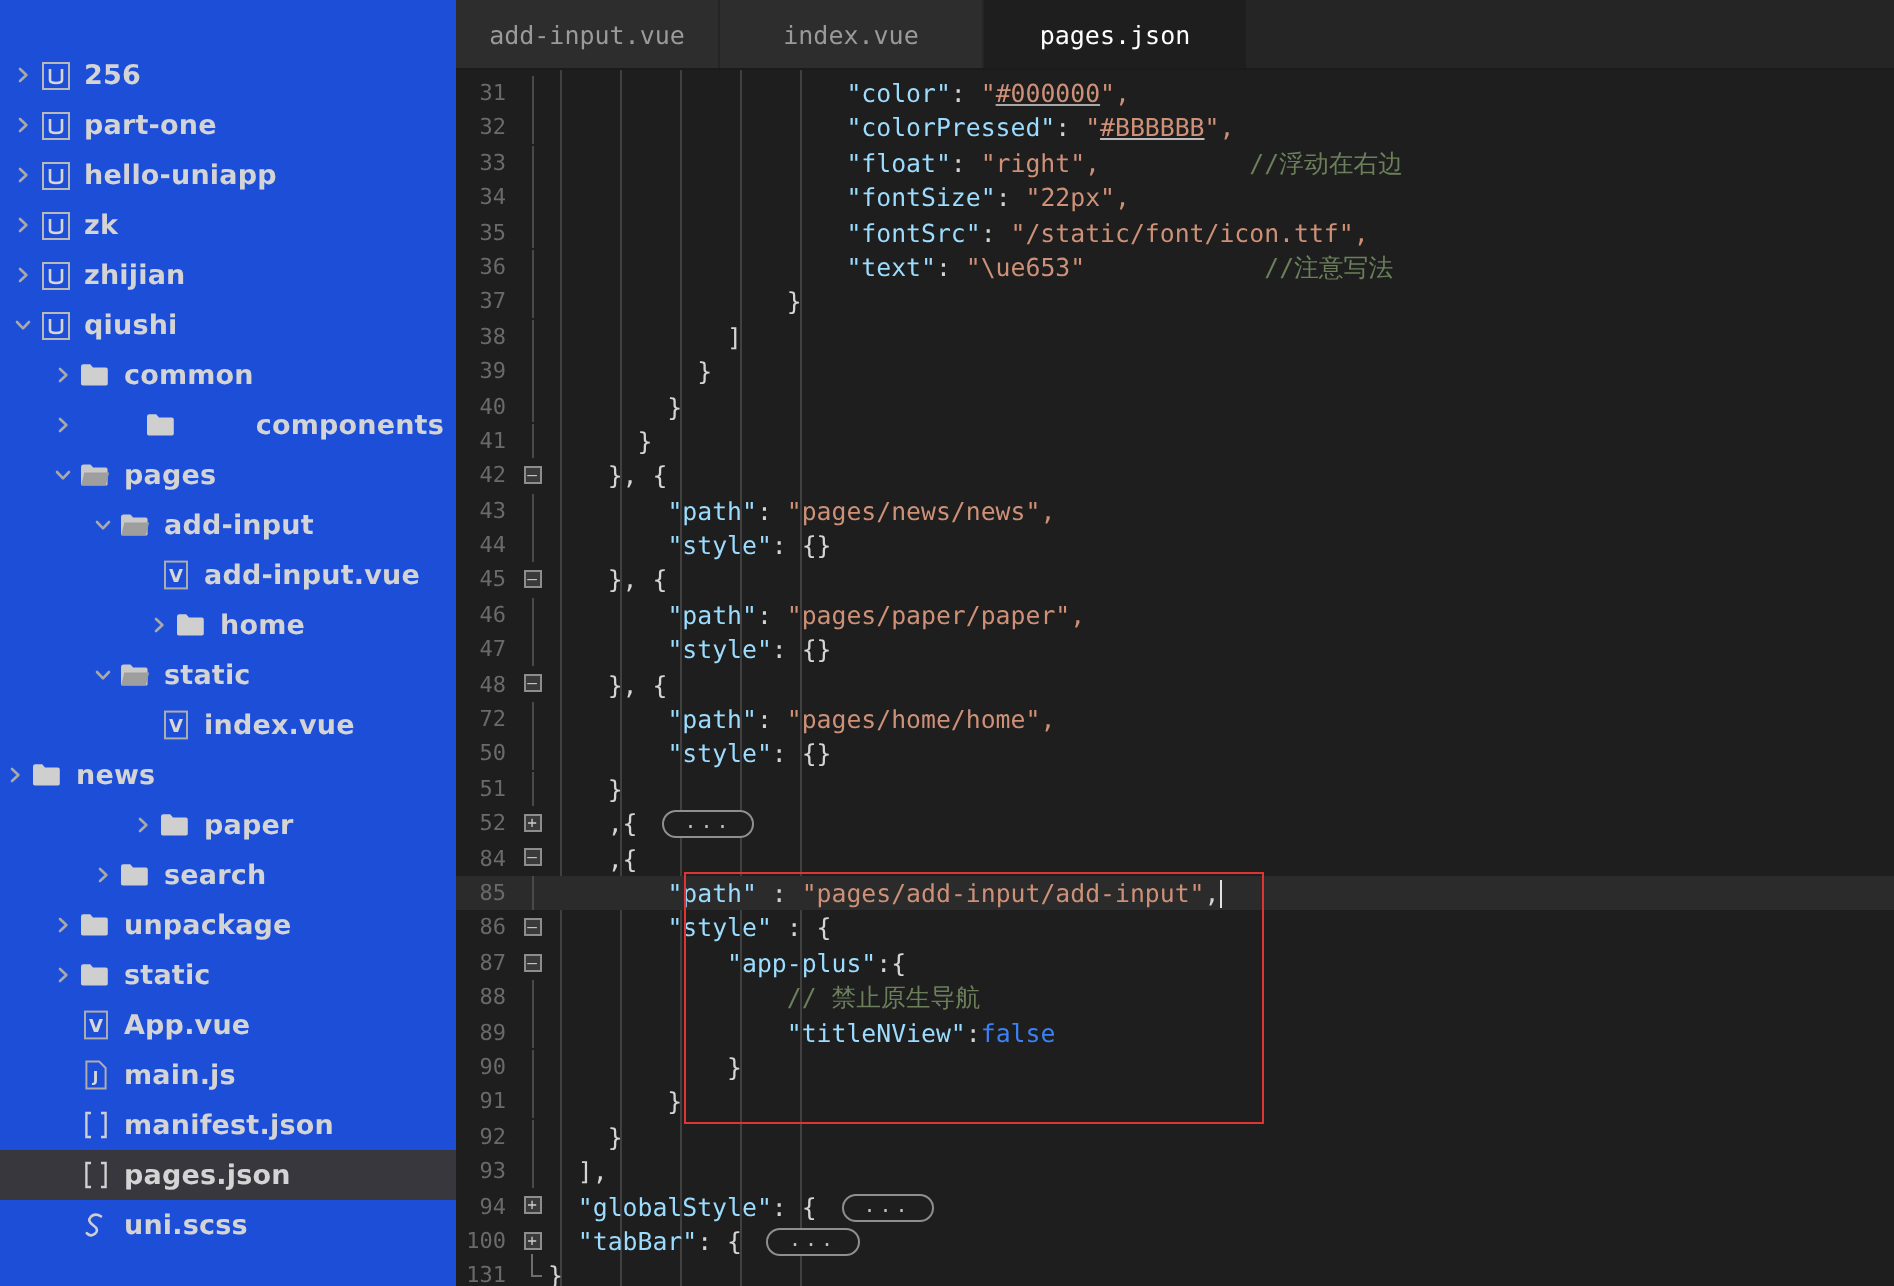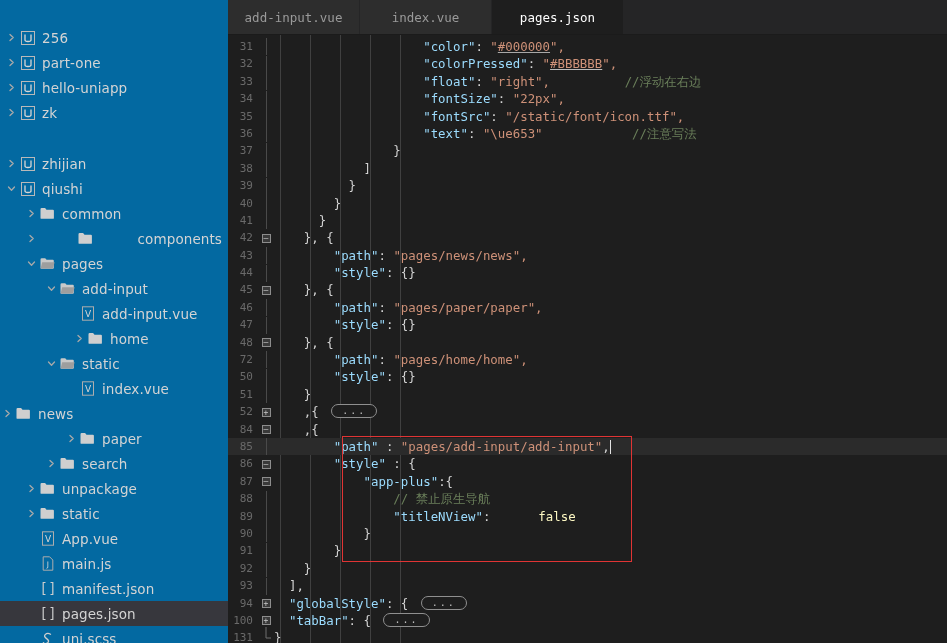--- a/index.html
+++ b/index.html
@@ -15,24 +15,25 @@
     width: 947px; height: 643px;
     display: flex;
     background: #252526;
   }
 
   
   #sidebar {
     width: 228px;
     min-width: 228px;
     height: 643px;
-    background: #0369a1;
+    background: #1d4ed8;
     overflow: hidden;
     padding-top: 25px;
     position: relative;
+    font-weight: bold;
   }
   .tree-row {
     display: flex;
     align-items: center;
     height: 25px;
     padding-right: 6px;
     white-space: nowrap;
     color: #cfcfcf;
     font-family: "DejaVu Sans", sans-serif;
     font-size: 13.5px;
@@ -157,21 +158,21 @@
     white-space: pre;
     color: #d4d4d4;
     position: relative;
   }
 
   
   .k   { color: #9cdcfe; }   
   .s   { color: #ce9178; }   
   .p   { color: #d4d4d4; }   
   .c   { color: #6a7f5a; }   
-  .b   { color: #fef9c3; margin-left: 48px; }   
+  .b   { color: #3b82f6; }   
   .col { color: #ce9178; text-decoration: underline; text-decoration-color: #a8a8a8; }
   .colb{ color: #ce9178; text-decoration: underline; text-decoration-color: #bbbbbb; }
 
   .foldwidget {
     display: inline-block;
     border: 1px solid #8f8f8f;
     border-radius: 7px;
     padding: 0 10px;
     margin-left: 5px;
     color: #bdbdbd;
@@ -259,21 +260,21 @@
           </svg>
         </span>
         <span class="ficon">
           <svg width="14" height="14" viewBox="0 0 14 14">
             <rect x="0.5" y="0.5" width="13" height="13" fill="none" stroke="#b9b9b9" stroke-width="1"></rect>
             <path d="M4 3.5 L4 9 Q4 10.5 7 10.5 Q10 10.5 10 9 L10 3.5" fill="none" stroke="#d6d6d6" stroke-width="1.3"></path>
           </svg>
         </span>
         <span class="lbl">zk</span>
       </div>
-      <div class="tree-row" style="padding-left: 4px; margin-top: 26px;">
+      <div class="tree-row" style="padding-left: 4px;">
         <span class="twisty">
           <svg width="9" height="9" viewBox="0 0 9 9">
             <path d="M3 1.5 L6.2 4.5 L3 7.5" fill="none" stroke="#a9a9a9" stroke-width="1.3" stroke-linecap="round" stroke-linejoin="round"></path>
           </svg>
         </span>
         <span class="ficon">
           <svg width="14" height="14" viewBox="0 0 14 14">
             <rect x="0.5" y="0.5" width="13" height="13" fill="none" stroke="#b9b9b9" stroke-width="1"></rect>
             <path d="M4 3.5 L4 9 Q4 10.5 7 10.5 Q10 10.5 10 9 L10 3.5" fill="none" stroke="#d6d6d6" stroke-width="1.3"></path>
           </svg>

